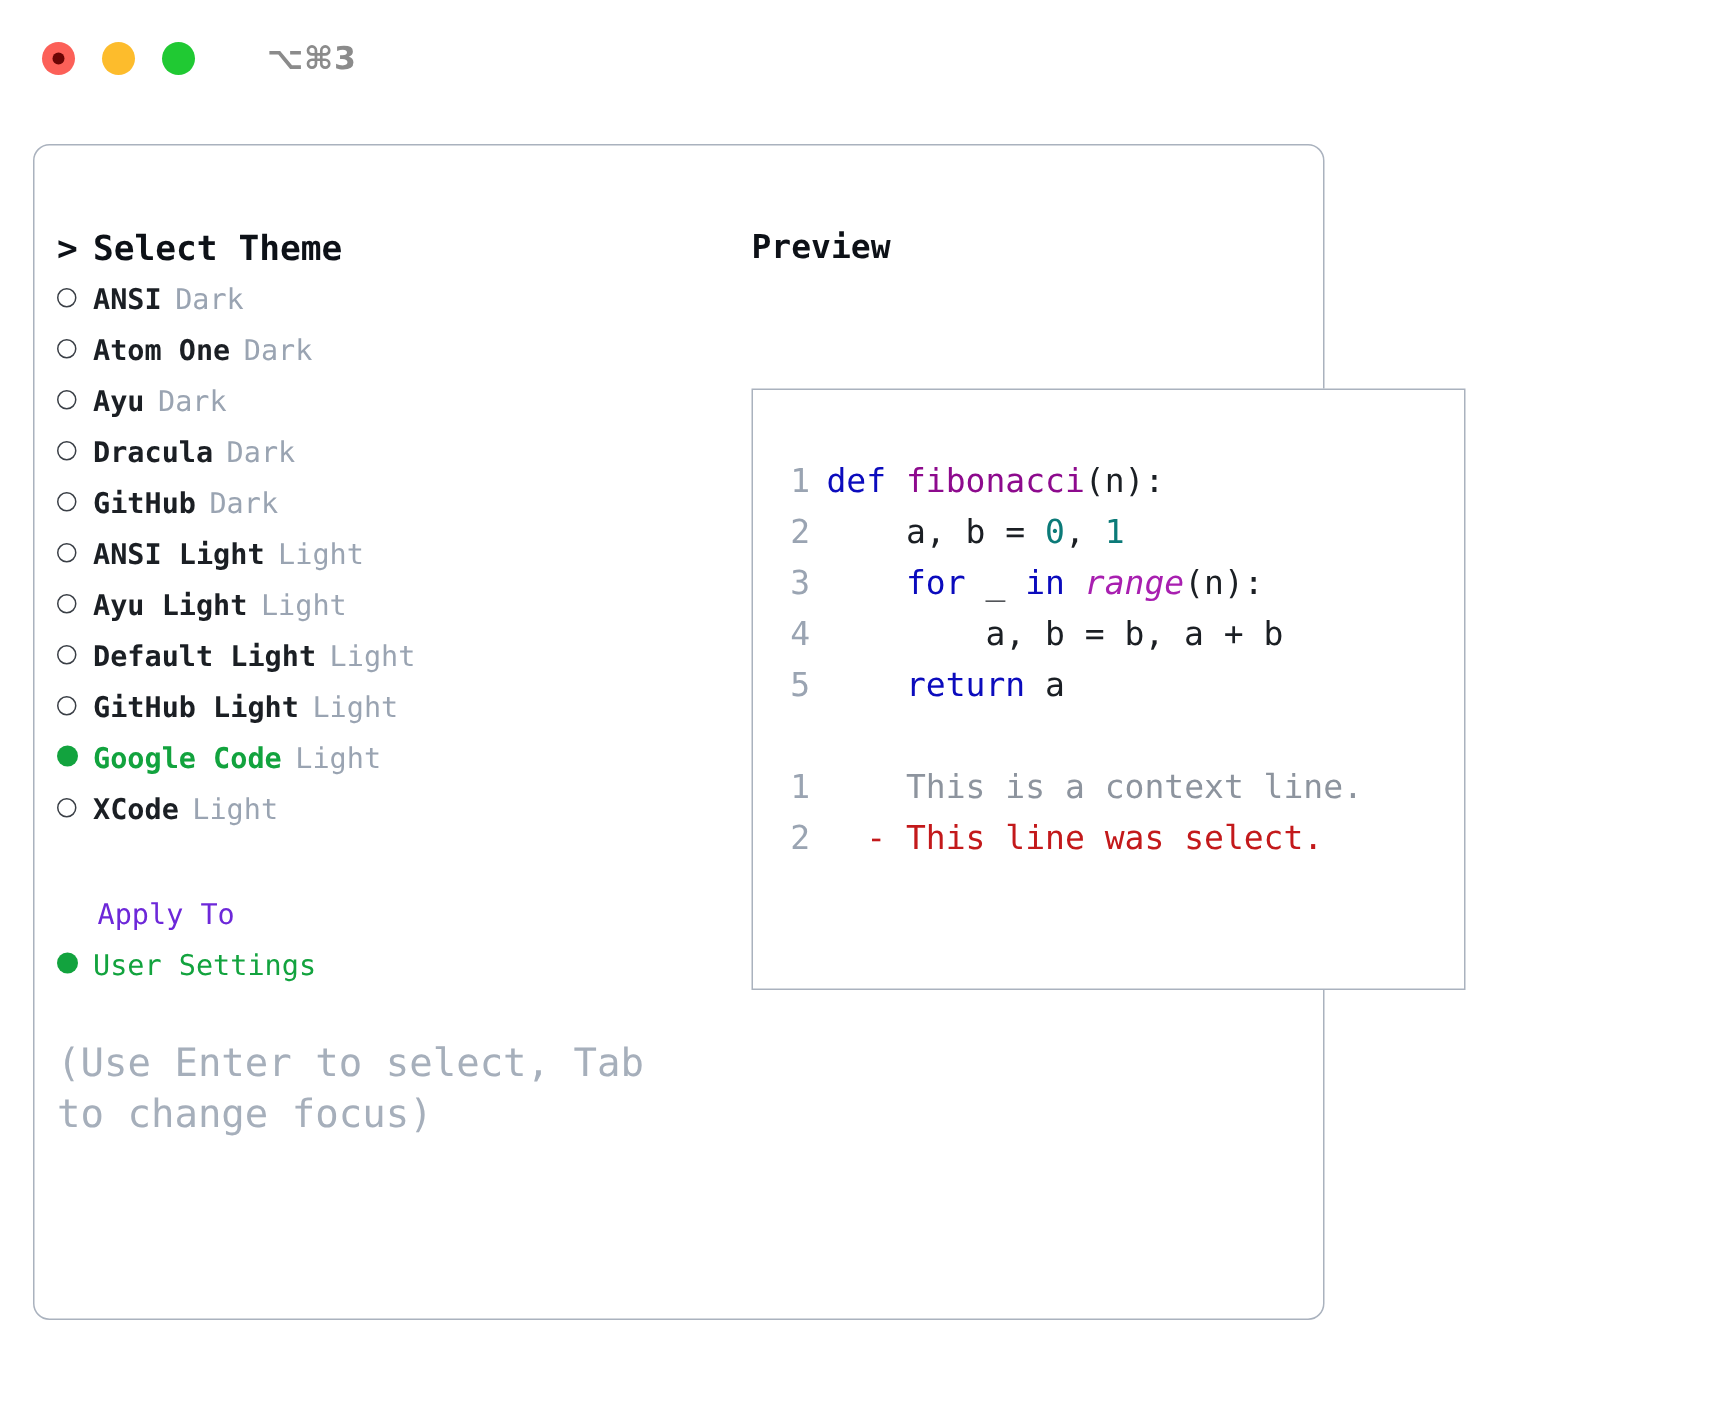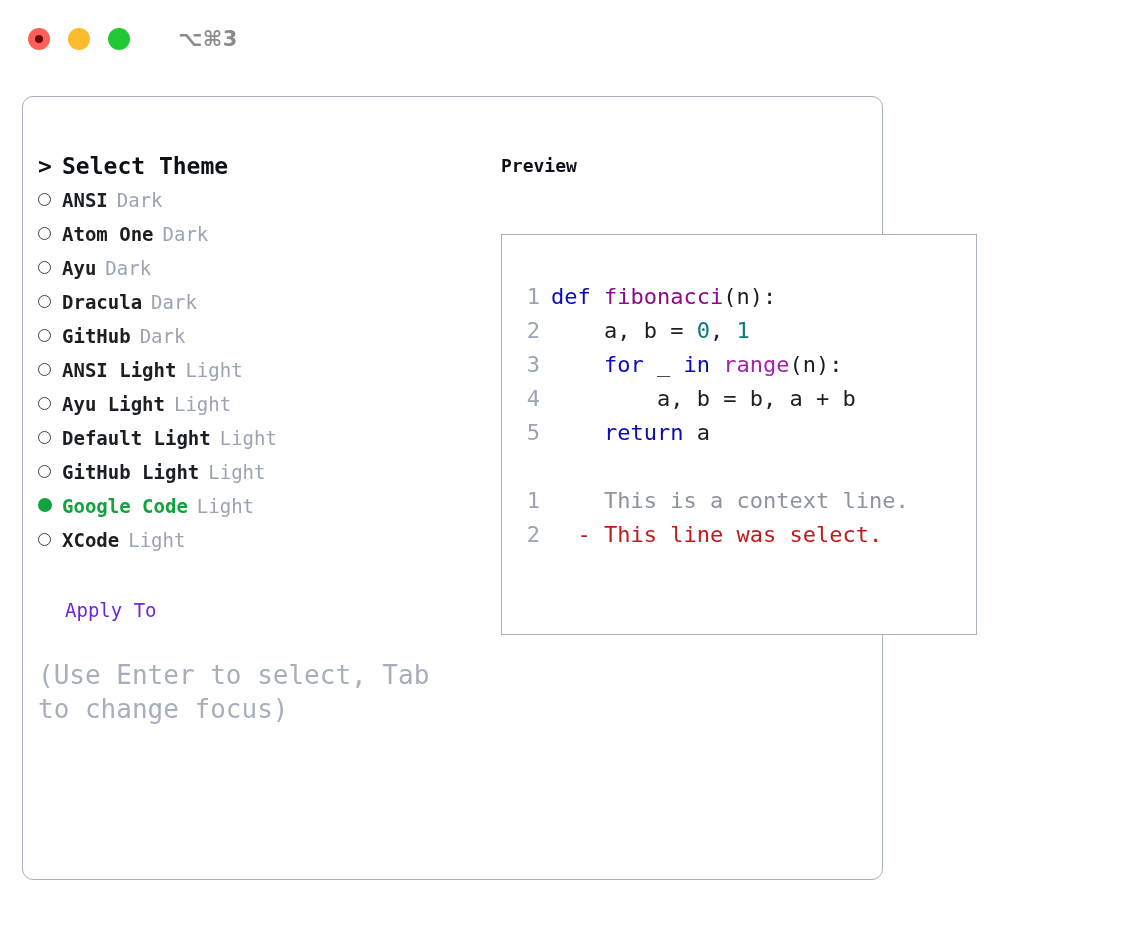--- a/index.html
+++ b/index.html
@@ -136,27 +136,27 @@
   }
 
   
   #right-pane {
     position: absolute;
     left: 478px;
     top: 52px;
     width: 490px;
   }
   #preview-title {
-    font-size: 18px;
+    font-size: 22px;
     font-weight: bold;
     color: #0d1117;
     line-height: 34px;
   }
   #preview-box {
-    margin-top: 51px;
+    margin-top: 76px;
     width: 476px;
     height: 401px;
     border: 1.6px solid #aab2be;
     background: #ffffff;
     box-sizing: border-box;
     padding: 45px 12px 0 18px;
   }
   .code-line {
     font-size: 22px;
     line-height: 34px;
@@ -164,21 +164,21 @@
   }
   .lineno {
     display: inline-block;
     width: 20px;
     text-align: right;
     color: #9aa4b2;
     margin-right: 11px;
   }
   .tok-kw   { color: #0b0bbd; }
   .tok-fn   { color: #8d0a8d; }
-  .tok-fn2  { color: #a81fb0; }
+  .tok-fn2  { color: #a81fb0; font-style: italic; }
   .tok-num  { color: #0b7a78; }
   .tok-id   { color: #1b1f24; }
   .tok-punct{ color: #1b1f24; }
   .blank-line { height: 34px; }
   .diff-ctx { color: #8d949e; }
   .diff-del { color: #c3191b; }
   .diff-add { color: #13bb19; }
 </style>
 </head>
 <body>
@@ -207,20 +207,21 @@
         <div class="row"><span class="bullet-empty"><i></i></span><span class="theme-name">ANSI Light</span><span class="theme-kind">Light</span></div>
         <div class="row"><span class="bullet-empty"><i></i></span><span class="theme-name">Ayu Light</span><span class="theme-kind">Light</span></div>
         <div class="row"><span class="bullet-empty"><i></i></span><span class="theme-name">Default Light</span><span class="theme-kind">Light</span></div>
         <div class="row"><span class="bullet-empty"><i></i></span><span class="theme-name">GitHub Light</span><span class="theme-kind">Light</span></div>
         <div class="row"><span class="bullet-filled"><i></i></span><span class="theme-name selected">Google Code</span><span class="theme-kind">Light</span></div>
         <div class="row"><span class="bullet-empty"><i></i></span><span class="theme-name">XCode</span><span class="theme-kind">Light</span></div>
       </div>
 
     <div class="row" id="apply-header">Apply To</div>
     <div id="apply-list">
+        <div class="row"><span class="bullet-filled"><i></i></span><span class="apply-label selected">User Settings</span></div>
       </div>
 
     <div id="hint">(Use Enter to select, Tab to change focus)</div>
   </div>
 
   <div id="right-pane">
     <div id="preview-title">Preview</div>
     <div id="preview-box">
       <div id="code-block">
           <div class="code-line"><span class="lineno">1</span><span class="tok-kw">def</span><span class="tok-punct"> </span><span class="tok-fn">fibonacci</span><span class="tok-punct">(</span><span class="tok-id">n</span><span class="tok-punct">):</span></div>

